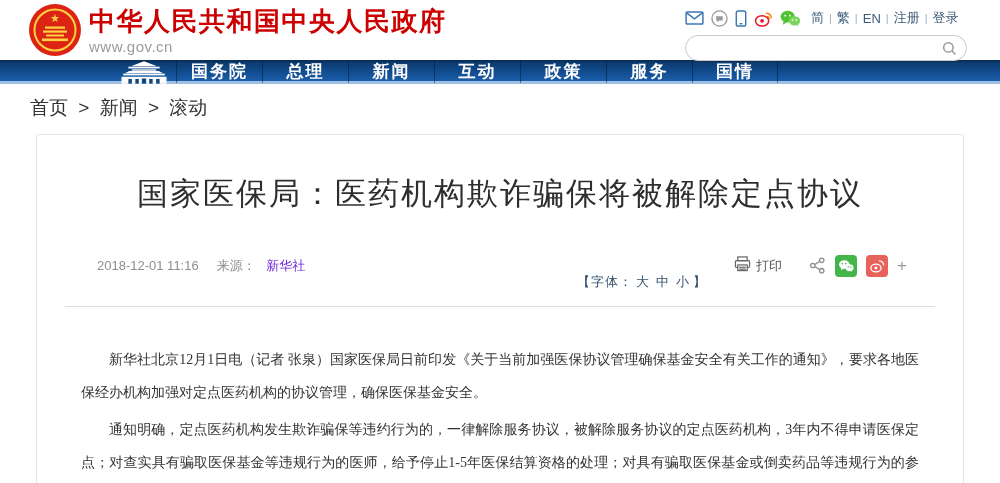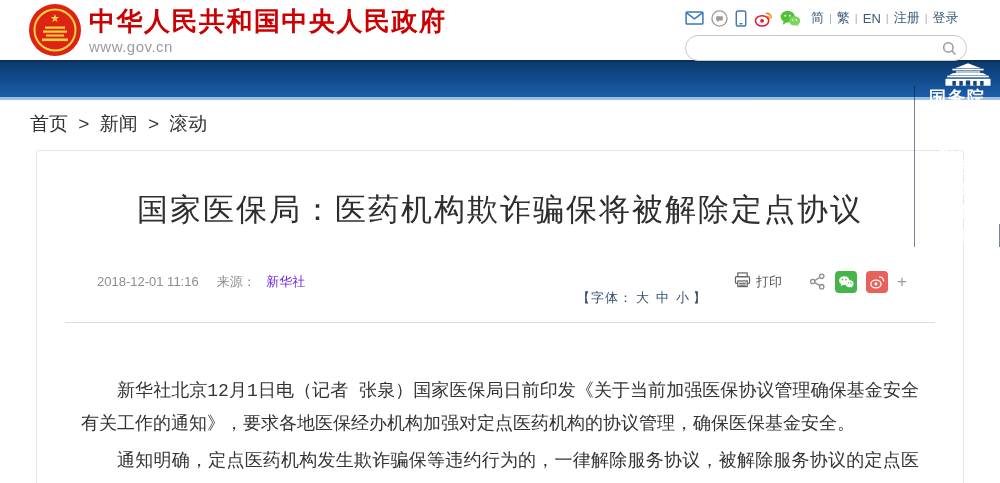--- a/index.html
+++ b/index.html
@@ -18,22 +18,22 @@
   .header-right { position:absolute; right:33px; top:7px; width:282px; }
   .top-links { display:flex; align-items:center; height:22px; }
   .icon-btn { display:inline-flex; align-items:center; margin-right:7px; background:none; border:none; padding:0; cursor:pointer; }
   .lang-links { margin-left:3px; font-size:13px; display:flex; align-items:center; white-space:nowrap; }
   .lang-links a { color:#3c5a78; text-decoration:none; }
   .lang-links .sep { color:#9ab0c4; margin:0 5px; font-size:11px; }
   .search-box { margin-top:6px; height:26px; border:1px solid #c9c9c9; border-radius:14px; display:flex; align-items:center; padding:0 9px 0 12px; background:#fff; }
   .search-input { border:none; outline:none; flex:1; font-size:13px; height:20px; background:transparent; }
   .search-btn { background:none; border:none; padding:0; display:flex; cursor:pointer; }
   
-  .main-nav { height:40px; background:linear-gradient(180deg,#0b3a6e 0%,#134f93 60%,#1c5ea9 100%);
-    border-top:2px solid #0a2f59; border-bottom:3px solid #9dbfe3; display:flex; align-items:flex-end; padding-left:112px;flex-direction:column; }
+  .main-nav { height:24px; background:linear-gradient(180deg,#0b3a6e 0%,#134f93 60%,#1c5ea9 100%);
+    border-top:2px solid #0a2f59; border-bottom:3px solid #9dbfe3; display:flex; align-items:center; padding-left:112px; }
   .nav-gate { width:64px; display:flex; align-items:center; justify-content:center; border-right:0; }
   .nav-item { width:86px; display:flex; align-items:center; justify-content:center; color:#fff; font-size:17px;
     font-weight:bold; text-decoration:none; border-left:1px solid rgba(7,28,55,.55); letter-spacing:2px; }
   .nav-item.last { border-right:1px solid rgba(7,28,55,.55); }
   
   .breadcrumb { margin:11px 0 0 30px; font-size:19px; color:#333; }
   .breadcrumb a { color:#333; text-decoration:none; }
   .breadcrumb .bsep { margin:0 5px; color:#333; }
   
   .article-box { margin:13px auto 0; width:928px; border:1px solid #e5e5e5; border-radius:3px; background:#fff; padding-bottom:60px; }
@@ -49,21 +49,21 @@
   .print-label { margin-left:5px; }
   .share-group { margin-left:27px; display:flex; align-items:center; }
   .share-group > * { margin-left:9px; }
   .share-group > *:first-child { margin-left:0; }
   .share-sq { width:22px; height:22px; border-radius:4px; display:flex; align-items:center; justify-content:center; border:none; padding:0; cursor:pointer; }
   .wechat-sq { background:#44b549; }
   .weibo-sq { background:#e8625c; }
   .share-btn,.plus-btn { background:none; border:none; padding:0; cursor:pointer; display:flex; align-items:center; }
   .plus-btn { color:#9a9a9a; font-size:17px; line-height:1; }
   .meta-divider { margin:15px 28px 0; border:none; border-top:1px solid #dcdcdc; height:0; }
-  .para { margin:52px 44px 0; font-family:Liberation Mono, monospace; font-size:18px; line-height:33px;
+  .para { margin:36px 44px 0; font-family:Liberation Serif, serif; font-size:14px; line-height:33px;
     color:#333; text-indent:2em; text-align:justify; }
   .para + .para { margin-top:4px; }
 </style>
 </head>
 <body>
 
 <div class="site-header">
   <a class="brand">
     <span class="emblem">
       <svg viewBox="0 0 54 54" width="54" height="54">

